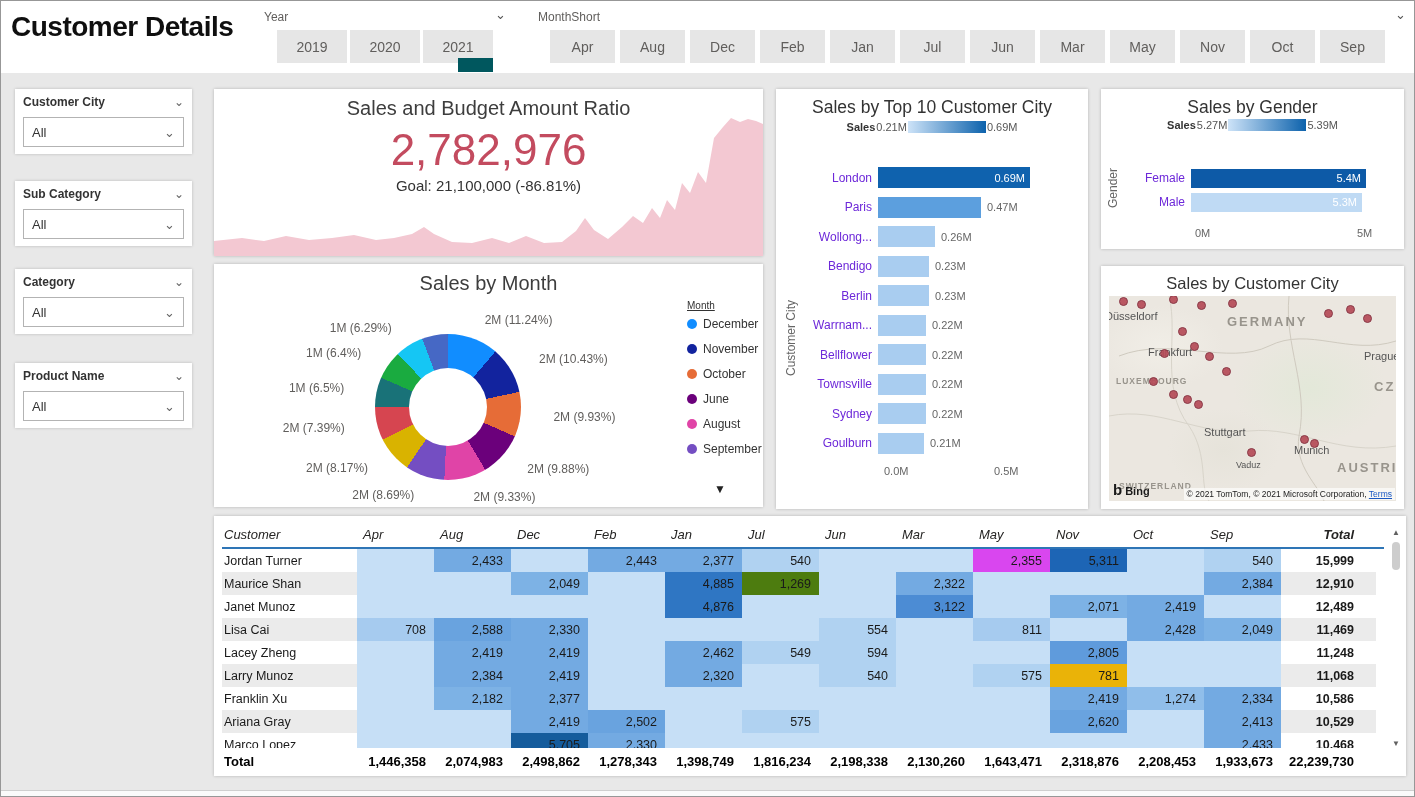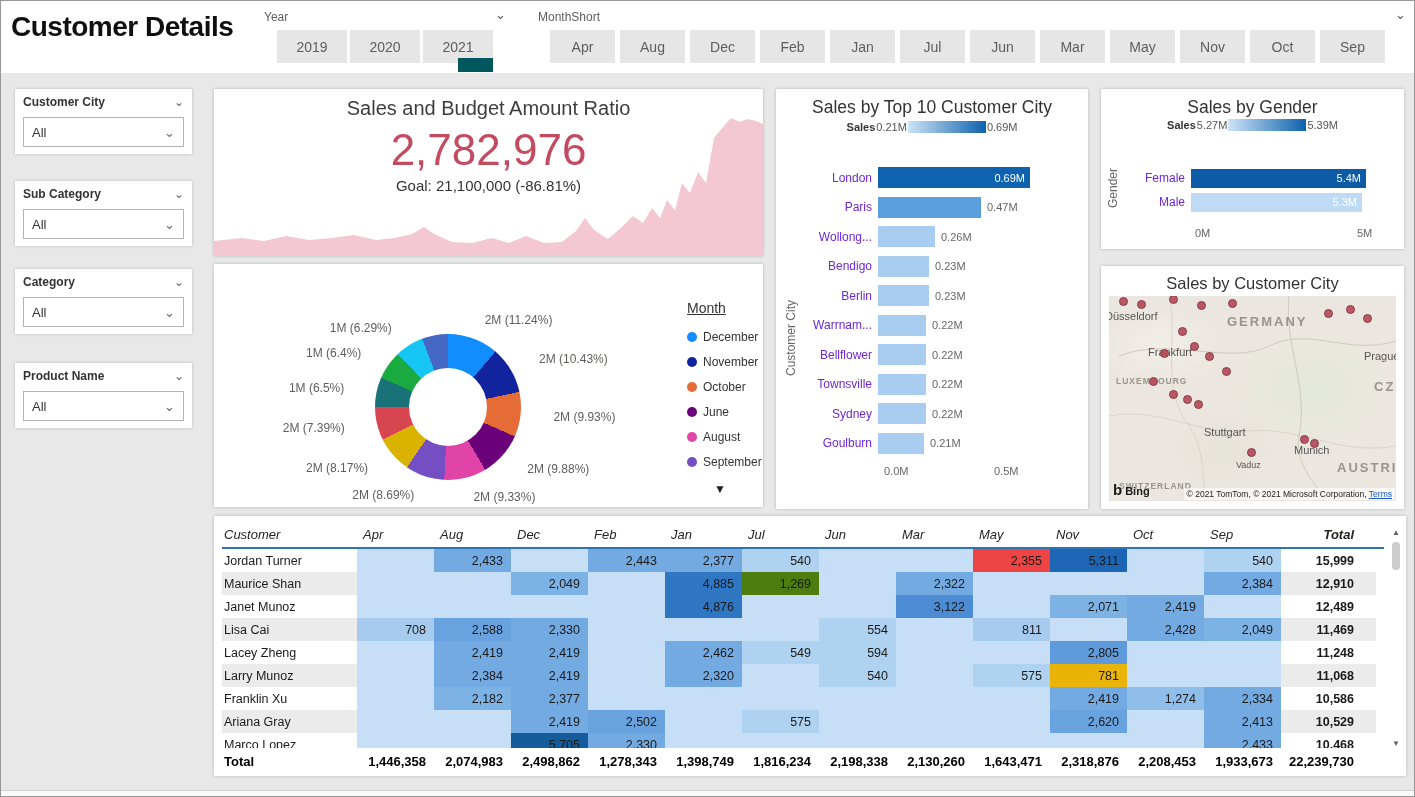--- a/index.html
+++ b/index.html
@@ -42,21 +42,21 @@
   .kpi-goal{position:absolute;top:88px;width:100%;text-align:center;font-size:15px;color:#333;}
   .trend{position:absolute;left:0;bottom:0;}
 
   
   .donut-card{left:213px;top:263px;width:549px;height:243px;}
   .donut-plot{position:absolute;inset:0;}
   .donut-ring{position:absolute;left:161px;top:70px;width:146px;height:146px;border-radius:50%;cursor:pointer;}
   .donut-hole{position:absolute;left:195px;top:104px;width:78px;height:78px;border-radius:50%;background:#fff;}
   .donut-label{position:absolute;font-size:12px;color:#605e5c;white-space:nowrap;}
   .legend{position:absolute;left:473px;top:36px;}
-  .legend-title{font-size:14px;color:#333;margin-bottom:8px;text-decoration:underline;}
+  .legend-title{font-size:10px;color:#333;text-decoration:underline;}
   .legend-item{display:flex;align-items:center;height:25px;cursor:pointer;}
   .legend-dot{width:10px;height:10px;border-radius:50%;margin-right:6px;flex:none;}
   .legend-text{font-size:12px;color:#333;white-space:nowrap;}
   .legend-expand{position:absolute;left:500px;top:218px;font-size:12px;color:#222;cursor:pointer;}
 
   
   .city-card{left:775px;top:88px;width:312px;height:420px;}
   .gender-card{left:1100px;top:88px;width:303px;height:160px;}
   .grad-legend{position:absolute;left:0;right:0;display:flex;justify-content:center;align-items:center;gap:1px;font-size:11px;color:#555;}
   .grad-legend .gl-name{font-weight:700;color:#333;}
@@ -194,20 +194,21 @@
   <div class="card kpi-card">
     <div class="card-title20">Sales and Budget Amount Ratio</div>
     <svg class="trend" width="549" height="167" viewBox="0 0 549 167">
       <polygon points="0,152 28,149 50,152 72,147 95,151 118,149 140,146 162,151 180,149 198,145 210,138 220,145 238,153 258,154 278,149 295,154 312,147 330,154 348,153 362,142 371,129 380,141 394,150 408,138 419,127 429,134 438,119 446,129 453,111 461,121 468,94 476,104 484,83 492,94 500,49 509,38 517,29 526,33 534,30 542,32 549,35 549,167 0,167" fill="#F3C8D2"></polygon>
     </svg>
     <div class="kpi-value" style="color: rgb(195, 75, 95);">2,782,976</div>
     <div class="kpi-goal">Goal: 21,100,000 (-86.81%)</div>
   </div>
 
   <div class="card donut-card">
+    <div class="card-title20">Sales by Month</div>
     <div class="donut-plot">
       <div class="donut-ring" style="background: conic-gradient(rgb(17, 141, 255) 0%, rgb(17, 141, 255) 11.24%, rgb(18, 35, 158) 11.24%, rgb(18, 35, 158) 21.67%, rgb(230, 108, 55) 21.67%, rgb(230, 108, 55) 31.6%, rgb(107, 0, 123) 31.6%, rgb(107, 0, 123) 41.48%, rgb(224, 68, 167) 41.48%, rgb(224, 68, 167) 50.81%, rgb(116, 78, 194) 50.81%, rgb(116, 78, 194) 59.5%, rgb(217, 179, 0) 59.5%, rgb(217, 179, 0) 67.67%, rgb(214, 69, 80) 67.67%, rgb(214, 69, 80) 75.06%, rgb(25, 114, 120) 75.06%, rgb(25, 114, 120) 81.56%, rgb(26, 171, 64) 81.56%, rgb(26, 171, 64) 87.96%, rgb(21, 198, 244) 87.96%, rgb(21, 198, 244) 94.25%, rgb(70, 104, 197) 94.25%, rgb(70, 104, 197) 100%);"></div>
       <div class="donut-hole"></div>
     <div class="donut-label" style="left: 270.657px; top: 48.7381px;">2M (11.24%)</div>
         <div class="donut-label" style="left: 325.086px; top: 88.433px;">2M (10.43%)</div>
         <div class="donut-label" style="left: 339.441px; top: 145.537px;">2M (9.93%)</div>
         <div class="donut-label" style="left: 313.335px; top: 197.677px;">2M (9.88%)</div>
         <div class="donut-label" style="left: 259.425px; top: 226.285px;">2M (9.33%)</div>
         <div class="donut-label" style="right: 348.736px; top: 224.164px;">2M (8.69%)</div>
         <div class="donut-label" style="right: 394.885px; top: 197.129px;">2M (8.17%)</div>
@@ -446,21 +447,21 @@
           <div class="trow">
             <div class="cn">Jordan Turner</div>
             <div class="cm" style="background: rgb(198, 223, 246);"></div>
             <div class="cm" style="background: rgb(115, 170, 226);">2,433</div>
             <div class="cm" style="background: rgb(198, 223, 246);"></div>
             <div class="cm" style="background: rgb(115, 170, 226);">2,443</div>
             <div class="cm" style="background: rgb(115, 170, 226);">2,377</div>
             <div class="cm" style="background: rgb(176, 210, 241);">540</div>
             <div class="cm" style="background: rgb(198, 223, 246);"></div>
             <div class="cm" style="background: rgb(198, 223, 246);"></div>
-            <div class="cm" style="background: #ef4444;">2,355</div>
+            <div class="cm" style="background: #d946ef;">2,355</div>
             <div class="cm" style="background: rgb(29, 101, 181);">5,311</div>
             <div class="cm" style="background: rgb(198, 223, 246);"></div>
             <div class="cm" style="background: rgb(176, 210, 241);">540</div>
             <div class="ct">15,999</div>
           </div>
           <div class="trow">
             <div class="cn">Maurice Shan</div>
             <div class="cm" style="background: rgb(198, 223, 246);"></div>
             <div class="cm" style="background: rgb(198, 223, 246);"></div>
             <div class="cm" style="background: rgb(125, 178, 229);">2,049</div>

